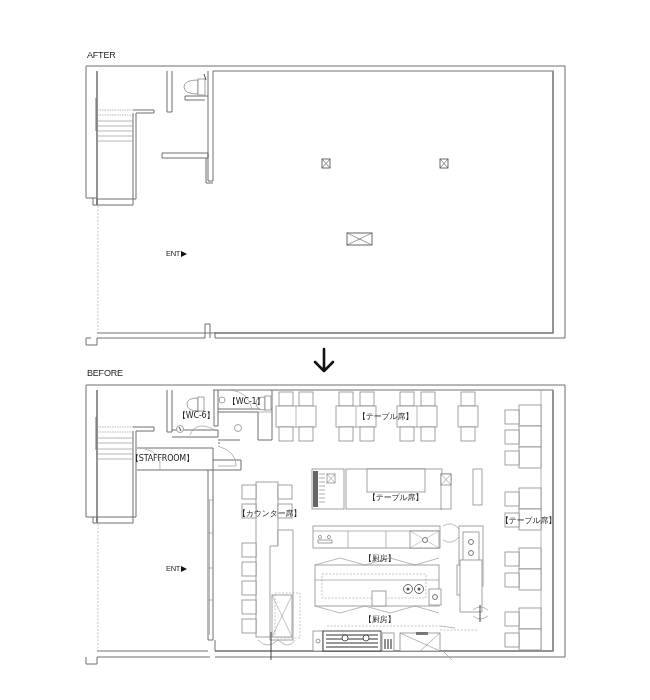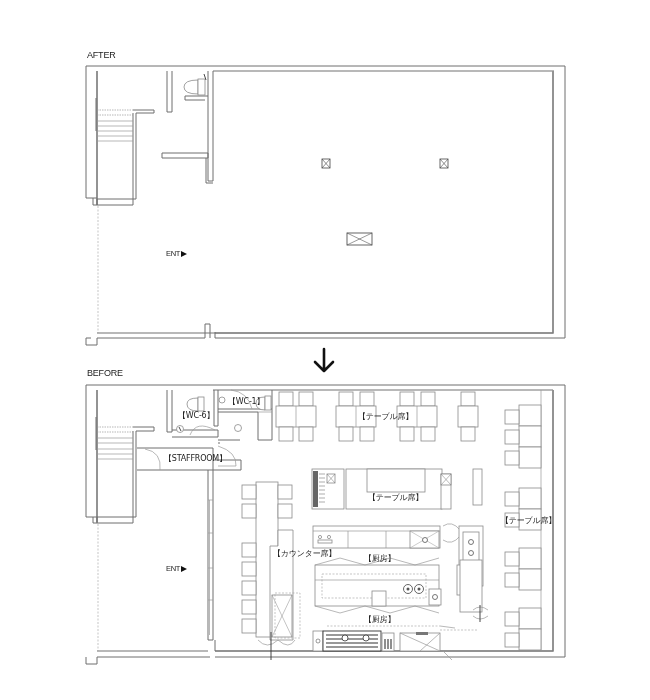--- a/index.html
+++ b/index.html
@@ -292,23 +292,23 @@
     <rect class="f" x="400" y="633" width="40" height="18"></rect>
     <rect x="416" y="632" width="12" height="3" fill="#777"></rect>
     <path class="thin" d="M400,633 L440,651 M440,633 L420,651"></path>
     <path class="dash" d="M440,630 L478,630"></path>
     <path class="thin" d="M440,626 L455,628 M443,651 L452,660"></path>
   </g>
 </svg>
 
 <div class="label" style="left:178px; top:410px;">【WC-6】</div>
 <div class="label" style="left:228px; top:396px;">【WC-1】</div>
-<div class="label" style="left:164px; top:453px;">【STAFFROOM】</div>
+<div class="label" style="left:131px; top:453px;">【STAFFROOM】</div>
 <div class="label" style="left:358px; top:411px;">【テーブル席】</div>
 <div class="label" style="left:368px; top:492px;">【テーブル席】</div>
 <div class="label" style="left:501px; top:515px;">【テーブル席】</div>
-<div class="label" style="left:238px; top:548px;margin-left:35px;">【カウンター席】</div>
+<div class="label" style="left:238px; top:508px;">【カウンター席】</div>
 <div class="label" style="left:364px; top:553px;">【厨房】</div>
 <div class="label" style="left:364px; top:614px;">【厨房】</div>
 
 <div class="ent" style="left:166px; top:564px;">
   <span>ENT</span><span class="tri"></span>
 </div>
 
 </body></html>

